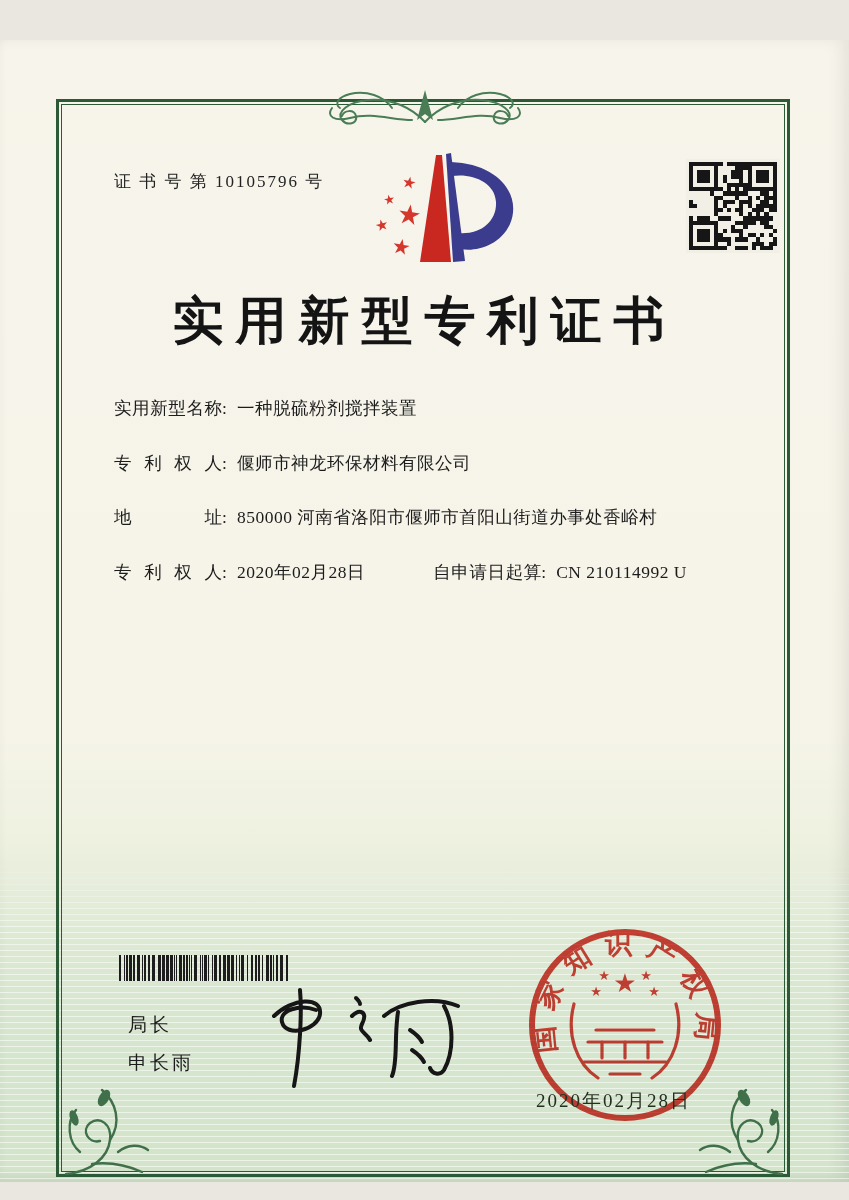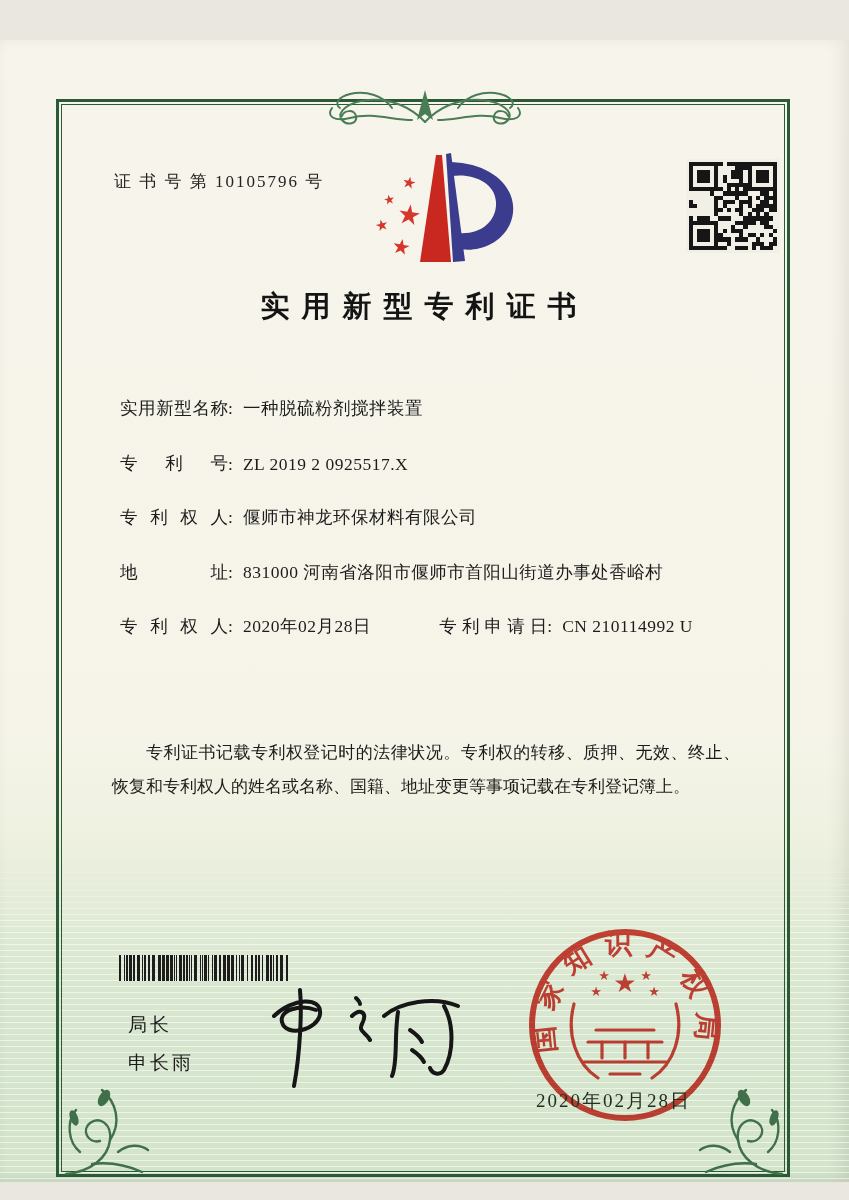--- a/index.html
+++ b/index.html
@@ -17,24 +17,24 @@
   .frame .inner{position:absolute;left:2px;top:2px;right:2px;bottom:2px;border:1px solid #2c5a36;}
   .orn{position:absolute;pointer-events:none;}
   
   .certno{position:absolute;left:114px;top:130px;font-size:17px;letter-spacing:2px;color:#222;}
   .logo{position:absolute;left:348px;top:110px;}
   .qr{position:absolute;left:686px;top:119px;width:94px;height:94px;background:#f2f0e6;padding:3px;box-sizing:border-box;}
   .qr-grid{display:grid;grid-template-columns:repeat(21,1fr);grid-template-rows:repeat(21,1fr);width:100%;height:100%;}
   .qr-grid div{background:transparent;}
   .qr-grid div.on{background:#161616;}
   
-  .title{position:absolute;left:0;width:849px;top:247px;text-align:center;font-size:29px;font-weight:bold;
+  .title{position:absolute;left:0;width:849px;top:247px;text-align:center;font-size:51px;font-weight:bold;
     letter-spacing:12px;color:#141414;}
   
-  .fields{position:absolute;left:120px;top:356px;width:640px;font-size:17.5px;color:#1c1c1c;}
+  .fields{position:absolute;left:114px;top:356px;width:640px;font-size:17.5px;color:#1c1c1c;}
   .frow{margin-bottom:30.5px;white-space:nowrap;}
   .flabel{display:inline-block;width:108px;text-align:justify;text-align-last:justify;vertical-align:bottom;}
   .fcolon{margin-right:10px;}
   .fval{letter-spacing:.5px;}
   .grant2{margin-left:64px;}
   
   .paras{position:absolute;left:112px;top:696px;width:628px;font-size:17px;line-height:2.02;
     text-align:justify;color:#1c1c1c;}
   .paras p{margin:0;text-indent:2em;}
   
@@ -559,36 +559,32 @@
       </div>
     </div>
 
   <div class="title">实用新型专利证书</div>
 
   <div class="fields">
     <div class="frow">
       <span class="flabel">实用新型名称</span><span class="fcolon">:</span><span class="fval">一种脱硫粉剂搅拌装置</span>
     </div>
     <div class="frow">
-      <span class="flabel">专利号</span><span class="fcolon">:</span><span class="fval">ZL 2019 2 0925517.X</span>
-    </div>
-    <div class="frow">
       <span class="flabel">专利权人</span><span class="fcolon">:</span><span class="fval">偃师市神龙环保材料有限公司</span>
     </div>
     <div class="frow">
-      <span class="flabel">地址</span><span class="fcolon">:</span><span class="fval">831000 河南省洛阳市偃师市首阳山街道办事处香峪村</span>
+      <span class="flabel">地址</span><span class="fcolon">:</span><span class="fval">850000 河南省洛阳市偃师市首阳山街道办事处香峪村</span>
     </div>
     <div class="frow">
       <span><span class="flabel">专利权人</span><span class="fcolon">:</span><span class="fval">2020年02月28日</span></span>
-      <span class="grant2"><span class="flabel">专利申请日</span><span class="fcolon">:</span><span class="fval">CN 210114992 U</span></span>
+      <span class="grant2"><span class="flabel">自申请日起算</span><span class="fcolon">:</span><span class="fval">CN 210114992 U</span></span>
     </div>
   </div>
 
   <div class="paras">
-    <p>专利证书记载专利权登记时的法律状况。专利权的转移、质押、无效、终止、恢复和专利权人的姓名或名称、国籍、地址变更等事项记载在专利登记簿上。</p>
   </div>
 
   <div class="barcode" id="barcode"><i style="width: 2px;"></i><s style="width: 3px;"></s><i style="width: 1px;"></i><s style="width: 1px;"></s><i style="width: 2px;"></i><s style="width: 1px;"></s><i style="width: 3px;"></i><s style="width: 1px;"></s><i style="width: 2px;"></i><s style="width: 2px;"></s><i style="width: 3px;"></i><s style="width: 2px;"></s><i style="width: 1px;"></i><s style="width: 1px;"></s><i style="width: 2px;"></i><s style="width: 2px;"></s><i style="width: 2px;"></i><s style="width: 2px;"></s><i style="width: 3px;"></i><s style="width: 3px;"></s><i style="width: 3px;"></i><s style="width: 1px;"></s><i style="width: 3px;"></i><s style="width: 1px;"></s><i style="width: 3px;"></i><s style="width: 1px;"></s><i style="width: 3px;"></i><s style="width: 1px;"></s><i style="width: 1px;"></i><s style="width: 1px;"></s><i style="width: 1px;"></i><s style="width: 2px;"></s><i style="width: 3px;"></i><s style="width: 1px;"></s><i style="width: 2px;"></i><s style="width: 1px;"></s><i style="width: 2px;"></i><s style="width: 1px;"></s><i style="width: 1px;"></i><s style="width: 1px;"></s><i style="width: 1px;"></i><s style="width: 2px;"></s><i style="width: 3px;"></i><s style="width: 3px;"></s><i style="width: 1px;"></i><s style="width: 1px;"></s><i style="width: 1px;"></i><s style="width: 1px;"></s><i style="width: 3px;"></i><s style="width: 1px;"></s><i style="width: 1px;"></i><s style="width: 3px;"></s><i style="width: 1px;"></i><s style="width: 1px;"></s><i style="width: 3px;"></i><s style="width: 2px;"></s><i style="width: 2px;"></i><s style="width: 2px;"></s><i style="width: 3px;"></i><s style="width: 1px;"></s><i style="width: 3px;"></i><s style="width: 1px;"></s><i style="width: 3px;"></i><s style="width: 2px;"></s><i style="width: 1px;"></i><s style="width: 2px;"></s><i style="width: 1px;"></i><s style="width: 1px;"></s><i style="width: 3px;"></i><s style="width: 3px;"></s><i style="width: 1px;"></i><s style="width: 3px;"></s><i style="width: 2px;"></i><s style="width: 2px;"></s><i style="width: 2px;"></i><s style="width: 1px;"></s><i style="width: 2px;"></i><s style="width: 2px;"></s><i style="width: 1px;"></i><s style="width: 3px;"></s><i style="width: 3px;"></i><s style="width: 1px;"></s><i style="width: 2px;"></i><s style="width: 1px;"></s><i style="width: 1px;"></i><s style="width: 2px;"></s><i style="width: 2px;"></i><s style="width: 2px;"></s><i style="width: 3px;"></i><s style="width: 3px;"></s><i style="width: 2px;"></i><s style="width: 3px;"></s></div>
 
   <div class="signer-title">局长</div>
   <div class="signer-name">申长雨</div>
 
   <svg class="signature" width="220" height="112" viewBox="0 0 220 112">
     <g stroke="#161616" fill="none" stroke-width="4" stroke-linecap="round" stroke-linejoin="round">
       <path d="M26,34 C44,16 74,14 72,32 C70,48 38,56 34,40 C31,28 52,22 68,28"></path>

